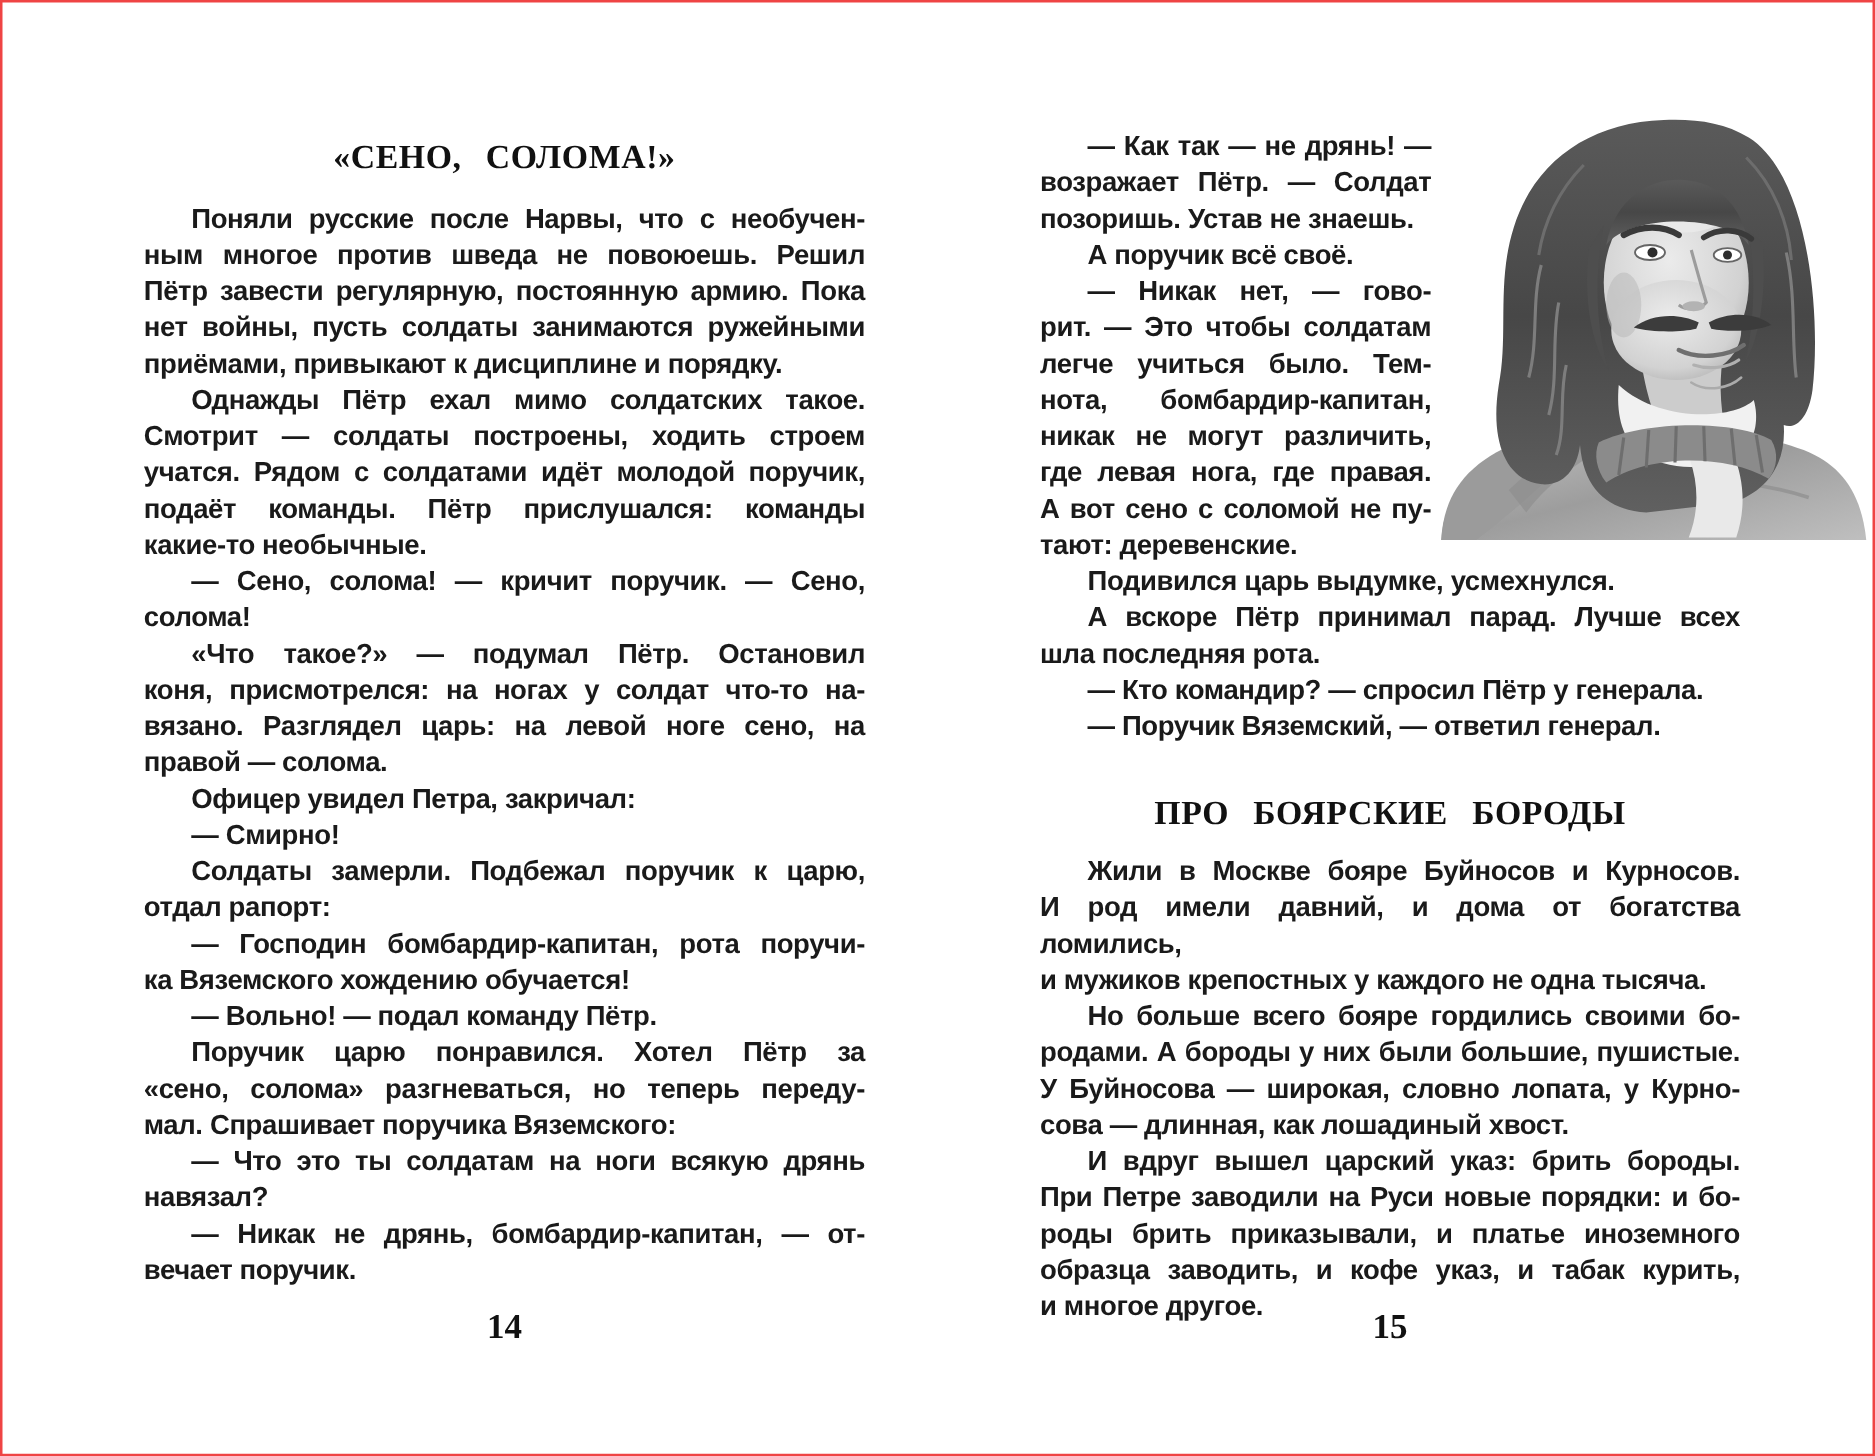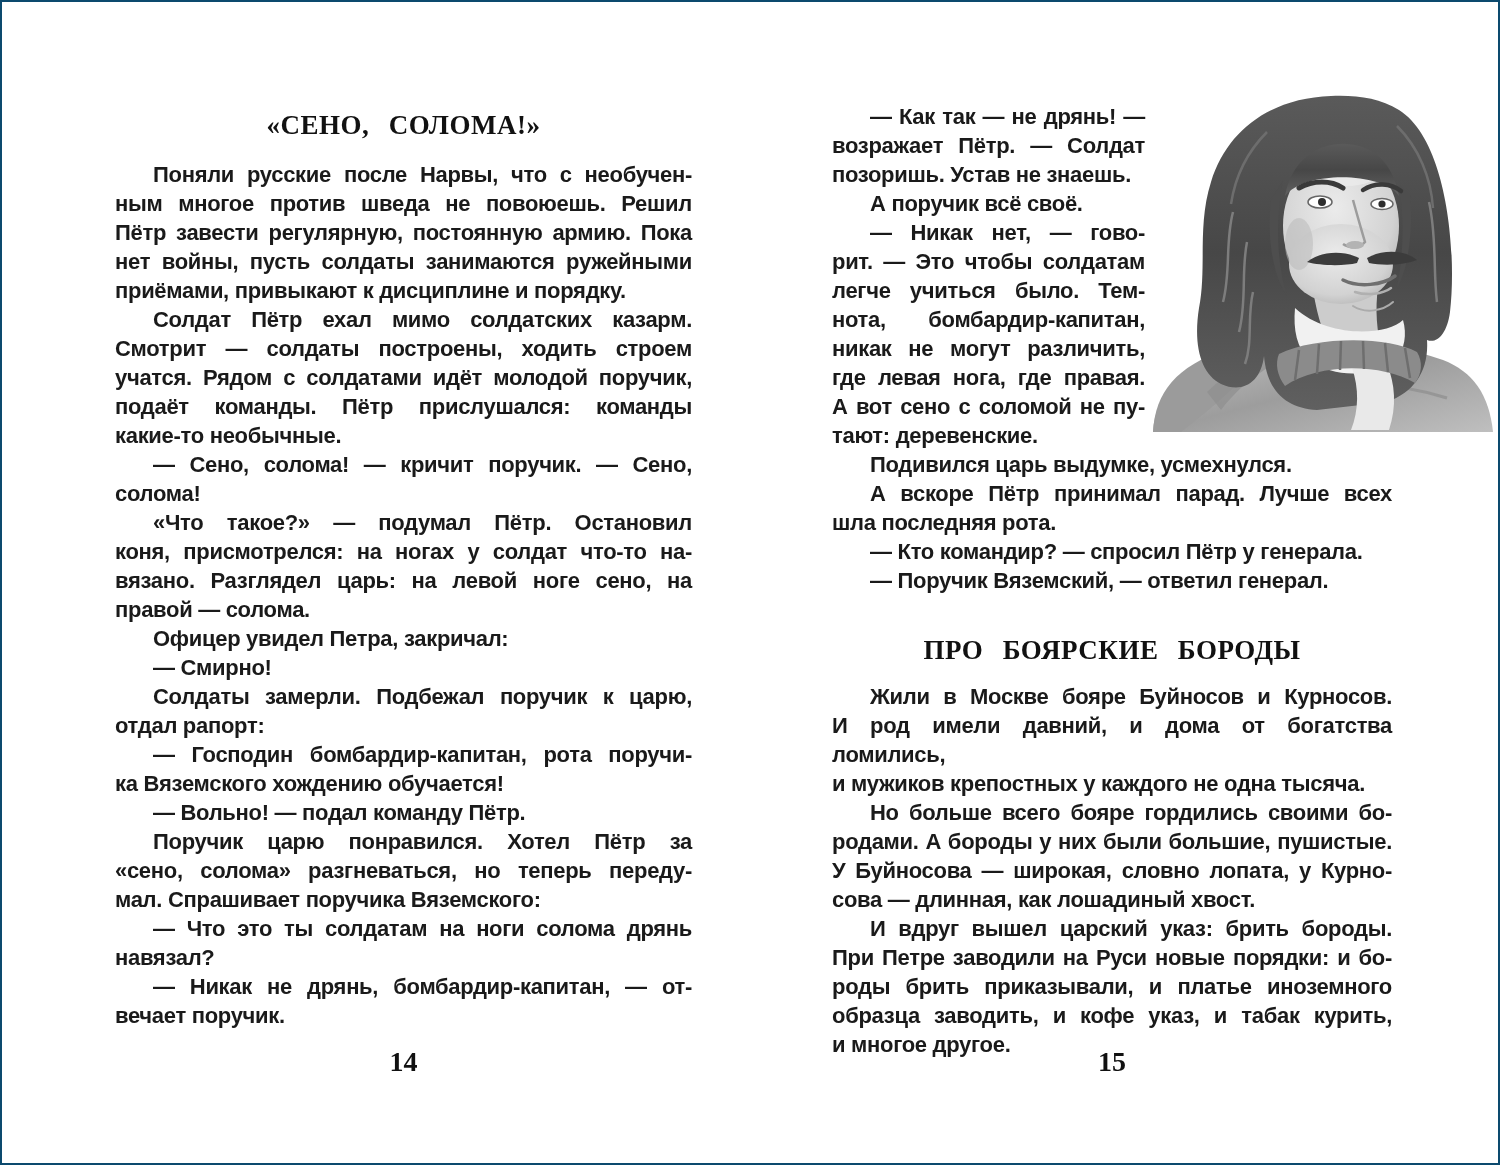--- a/index.html
+++ b/index.html
@@ -1,18 +1,18 @@
 <!DOCTYPE html>
 <html lang="ru"><head>
 <meta charset="utf-8">
 <style>
   html,body { margin:0; padding:0; background:#ffffff; }
   .book {
     position:relative; width:1500px; height:1165px;
-    background:#ffffff; border:2px solid #0c4a6e; box-sizing:border-box;
+    background:#ffffff; border:2px solid #ef4444; box-sizing:border-box;
     overflow:hidden;
     font-family:"Liberation Sans","DejaVu Sans",sans-serif;
     color:#1a1a1a;
   }
   .page { position:absolute; top:0; height:1165px; }
   .page-left  { left:113px; width:577px; padding-top:105px; box-sizing:content-box; }
   .page-right { left:830px; width:560px; padding-top:100px; }
   .chapter-title {
     margin:0 0 17px 0;
     font-family:"Liberation Serif","DejaVu Serif",serif;
@@ -44,21 +44,21 @@
     <h2 class="chapter-title">«СЕНО,  СОЛОМА!»</h2>
     <div class="body-text">
         <div class="para">
           <div class="line first">Поняли русские после Нарвы, что с необучен-</div>
           <div class="line">ным многое против шведа не повоюешь. Решил</div>
           <div class="line">Пётр завести регулярную, постоянную армию. Пока</div>
           <div class="line">нет войны, пусть солдаты занимаются ружейными</div>
           <div class="line last">приёмами, привыкают к дисциплине и порядку.</div>
         </div>
         <div class="para">
-          <div class="line first">Солдат Пётр ехал мимо солдатских казарм.</div>
+          <div class="line first">Однажды Пётр ехал мимо солдатских такое.</div>
           <div class="line">Смотрит — солдаты построены, ходить строем</div>
           <div class="line">учатся. Рядом с солдатами идёт молодой поручик,</div>
           <div class="line">подаёт команды. Пётр прислушался: команды</div>
           <div class="line last">какие-то необычные.</div>
         </div>
         <div class="para">
           <div class="line first">— Сено, солома! — кричит поручик. — Сено,</div>
           <div class="line last">солома!</div>
         </div>
         <div class="para">
@@ -83,21 +83,21 @@
         </div>
         <div class="para">
           <div class="line first last">— Вольно! — подал команду Пётр.</div>
         </div>
         <div class="para">
           <div class="line first">Поручик царю понравился. Хотел Пётр за</div>
           <div class="line">«сено, солома» разгневаться, но теперь переду-</div>
           <div class="line last">мал. Спрашивает поручика Вяземского:</div>
         </div>
         <div class="para">
-          <div class="line first">— Что это ты солдатам на ноги солома дрянь</div>
+          <div class="line first">— Что это ты солдатам на ноги всякую дрянь</div>
           <div class="line last">навязал?</div>
         </div>
         <div class="para">
           <div class="line first">— Никак не дрянь, бомбардир-капитан, — от-</div>
           <div class="line last">вечает поручик.</div>
         </div>
       </div>
     <div class="page-number">14</div>
   </main>
 

